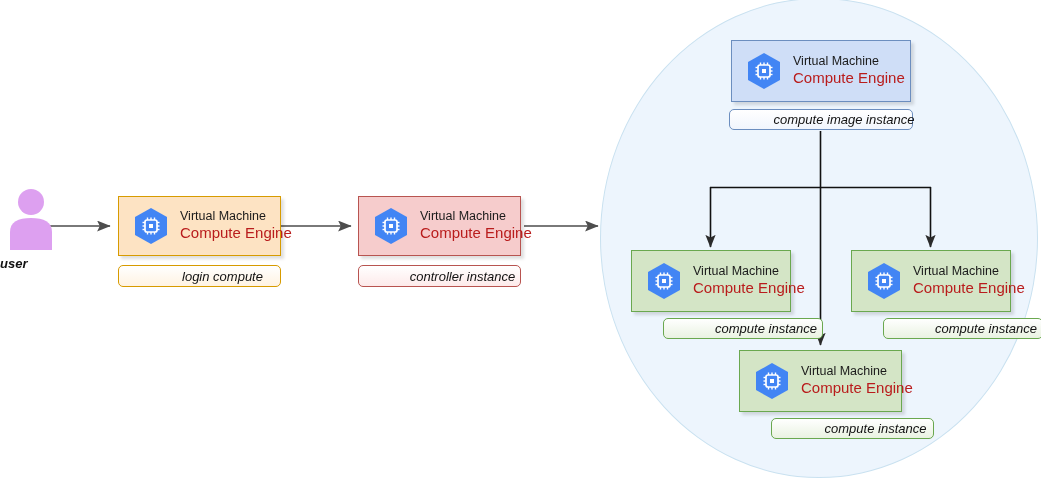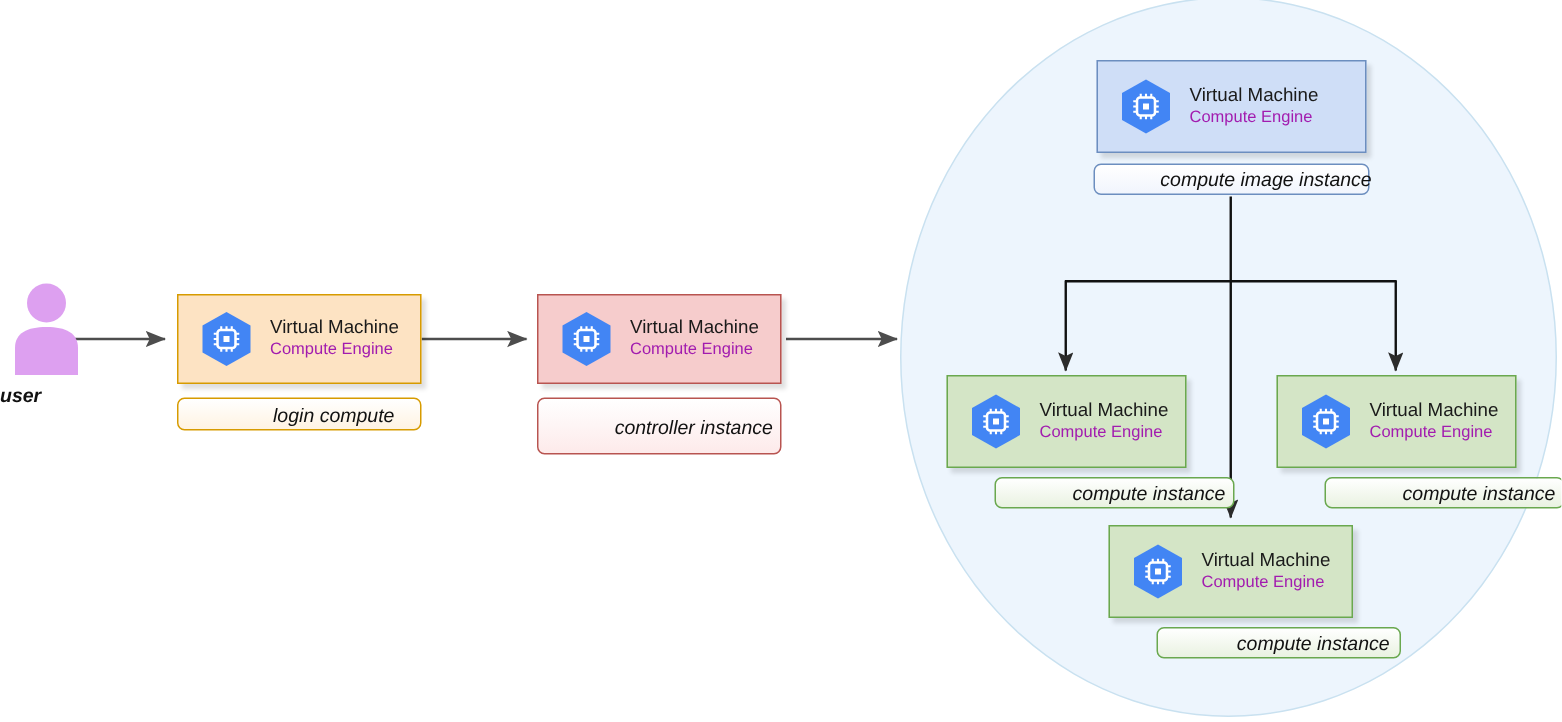--- a/index.html
+++ b/index.html
@@ -50,22 +50,22 @@
     justify-content: center;
     line-height: 1.25;
     margin-left: 6px;
   }
   .vm-title {
     font-size: 12.5px;
     color: #1a1a1a;
     white-space: nowrap;
   }
   .vm-sub {
-    font-size: 11px;
-    color: #a21caf;
+    font-size: 15px;
+    color: #b91c1c;
     white-space: nowrap;
   }
 
   
   .pill {
     position: absolute;
     box-sizing: border-box;
     border-radius: 5px;
     border: 1px solid #999;
     display: flex;
@@ -215,21 +215,21 @@
           <line x1="23" y1="19" x2="25.5" y2="19"></line>
           <line x1="23" y1="22.5" x2="25.5" y2="22.5"></line>
         </g>
       </svg>
     </span>
     <span class="vm-text">
       <span class="vm-title">Virtual Machine</span>
       <span class="vm-sub">Compute Engine</span>
     </span>
   </div>
-  <div class="pill p-red" style="left:358px; top:265px; width:163px; height:38px;">controller instance</div>
+  <div class="pill p-red" style="left:358px; top:265px; width:163px; height:22px;">controller instance</div>
 
   <div class="vm-card c-blue" style="left:731px; top:40px; width:180px; height:62px;">
     <span class="vm-icon-wrap">
       <svg width="34" height="38" viewBox="0 0 34 38">
         <polygon points="17,1 33,10 33,28 17,37 1,28 1,10" fill="#4285f4"></polygon>
         <rect x="11" y="13" width="12" height="12" rx="2" fill="none" stroke="#fff" stroke-width="1.7"></rect>
         <rect x="15" y="17" width="4" height="4" fill="#fff"></rect>
         <g stroke="#fff" stroke-width="1.4">
           <line x1="13.5" y1="10.5" x2="13.5" y2="13"></line>
           <line x1="17" y1="10.5" x2="17" y2="13"></line>

